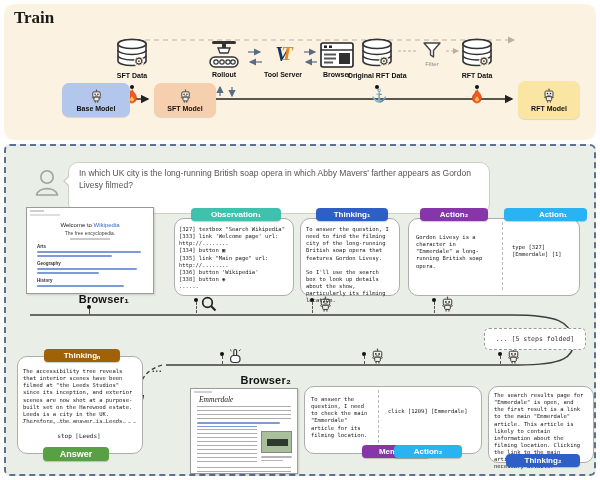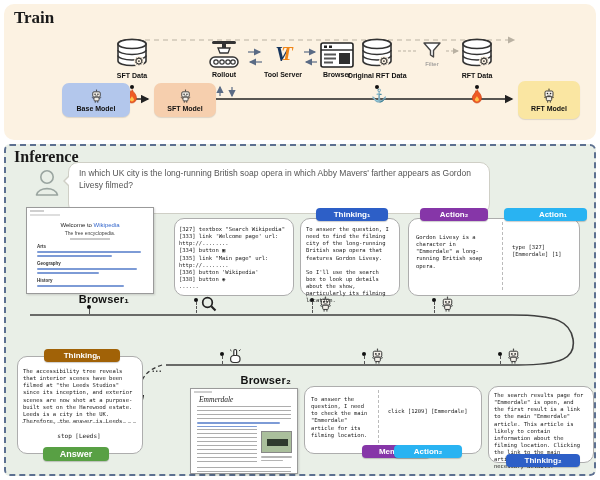--- a/index.html
+++ b/index.html
@@ -178,21 +178,20 @@
 
     <div class="model-box" style="left:514px;top:77px;width:62px;height:38px;background:#fae6a2;">
       <svg style="width:16px;height:16px;">
           <use href="#robot"></use>
         </svg>
       <span class="mlabel">RFT Model</span>
     </div>
   </div>
 
   <div id="inference-panel" class="panel">
-    <div class="sec-heading" style="left:8px;top:2px;font-size:16px;">Inference</div>
 
     <svg class="svgfill" viewBox="0 0 588 328">
       <defs>
         <marker id="mk2" markerWidth="8" markerHeight="8" refX="5" refY="3" orient="auto">
             <path d="M0 0 L6 3 L0 6 Z" fill="#222"></path>
           </marker>
       </defs>
       <path d="M24 169 H506 C 552 169 564 176 567 193 C 570 212 556 219 512 219 H160" stroke="#3f3f3f" stroke-width="1.6" fill="none"></path>
       <path d="M156 219 C 134 226 132 240 136 256" stroke="#333" stroke-width="1.3" stroke-dasharray="4 3" fill="none" marker-end="url(#mk2)"></path>
     </svg>
@@ -226,20 +225,21 @@
       <div class="abs" style="left:10px;top:70px;font-size:4.5px;font-weight:bold;color:#333;">History</div>
       <div class="abs" style="left:10px;top:77px;width:104px;">
           <div class="bar blue" style="width:84%;"></div>
         </div>
     </div>
     <div class="browser-label" style="left:43px;top:147px;width:80px;">Browser₁</div>
     <div class="dot" style="left:81px;top:159px;"></div>
     <div class="vdash" style="left:82.5px;top:163px;height:5px;"></div>
 
     <div class="card" style="left:168px;top:72px;width:118px;height:76px;"></div>
+    <div class="pill" style="left:185px;top:62px;width:84px;background:#3fc1ad;">Observation₁</div>
     <div class="card-text" style="left:173px;top:80px;width:108px;z-index:4;">[327] textbox "Search Wikipedia"
 [333] link 'Welcome page' url: http://........
 [334] button ▣
 [335] link "Main page" url: http://........
 [336] button 'Wikipedia'
 [338] button ◉
 ......</div>
 
     <div class="card" style="left:294px;top:72px;width:98px;height:76px;"></div>
     <div class="pill" style="left:310px;top:62px;width:66px;background:#2d5fc7;">Thinking₁</div>
@@ -264,20 +264,21 @@
     <div class="vdash" style="left:305.5px;top:156px;height:11px;"></div>
     <svg class="abs" style="left:311px;top:150px;width:17px;height:17px;">
         <use href="#robot"></use>
       </svg>
     <div class="dot" style="left:426px;top:152px;"></div>
     <div class="vdash" style="left:427.5px;top:156px;height:11px;"></div>
     <svg class="abs" style="left:433px;top:150px;width:17px;height:17px;">
         <use href="#robot"></use>
       </svg>
 
+    <div class="fold-box" style="left:478px;top:182px;width:100px;height:20px;">... [5 steps folded]</div>
     <div class="ellip" style="left:146px;top:218px;">...</div>
 
     <div class="dot" style="left:214px;top:206px;"></div>
     <div class="vdash" style="left:215.5px;top:210px;height:8px;"></div>
     <svg class="abs" style="left:221px;top:202px;width:16px;height:16px;" viewBox="0 0 16 16">
       <rect x="6.8" y="1.5" width="2.8" height="8" rx="1.4" fill="#fff" stroke="#333" stroke-width="1.2"></rect>
       <rect x="3.6" y="7.5" width="9.4" height="7" rx="3.2" fill="#fff" stroke="#333" stroke-width="1.2"></rect>
       <line x1="4.5" y1="3" x2="3" y2="1.6" stroke="#333" stroke-width="1"></line>
       <line x1="12" y1="3" x2="13.5" y2="1.6" stroke="#333" stroke-width="1"></line>
     </svg>

